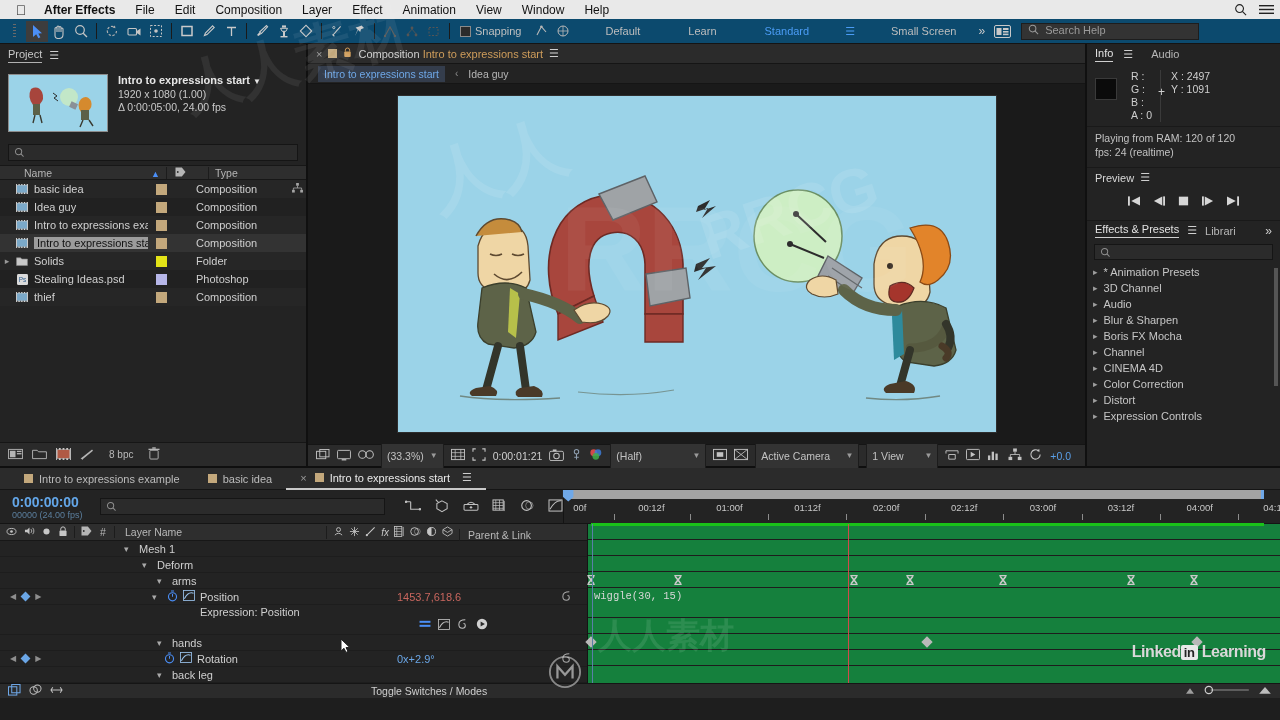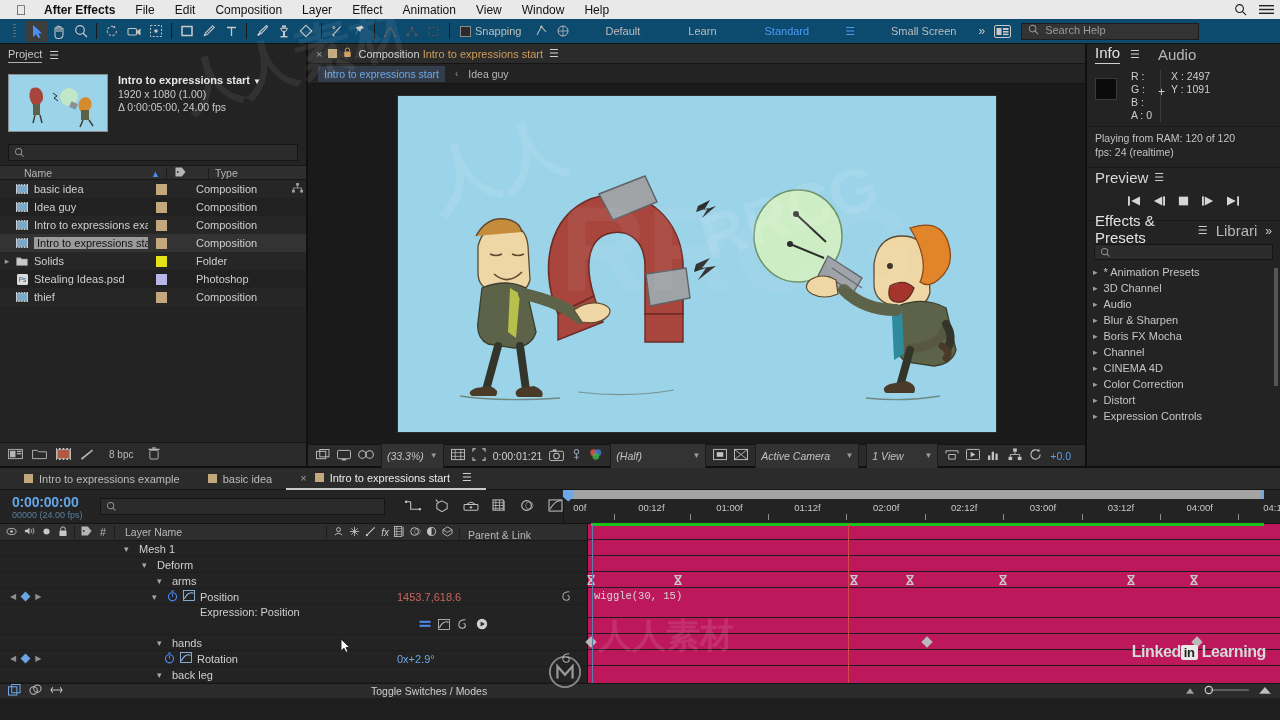--- a/index.html
+++ b/index.html
@@ -101,28 +101,28 @@
   .comp-tabbar .sq { width:9px; height:9px; background:#c3a87c; display:block;}
   .comp-tabbar .lbl { font-size:11px; color:#cfcfcf;}
   .comp-tabbar .lbl b { color:#cf9d5b; font-weight:normal;}
   .comp-crumb { height:20px; background:#232323; display:flex; align-items:center; gap:10px; padding:0 10px; border-bottom:1px solid #151515;}
   .crumb-sel { background:#343d4c; color:#6fa8e8; padding:2px 6px; font-size:10.5px;}
   .crumb-o { color:#b6b6b6; font-size:10.5px; }
   .viewer { flex:1; background:#1a1a1a; display:flex; align-items:center; justify-content:center; position:relative;}
   .stage { width:600px; height:338px; background:#9bd3e8; border:1px solid #2d2d2d; position:relative; overflow:hidden;}
   .comp-foot { height:22px; background:#2b2b2b; border-top:1px solid #151515; display:flex; align-items:center; gap:7px; padding:0 8px; color:#c2c2c2;}
   .cf-txt { font-size:10.5px; color:#cfcfcf; }
-  .cf-box { height:15px; background:#333; border:1px solid #1c1c1c; display:flex; align-items:center; padding:16px 5px; gap:6px; font-size:10.5px;font-style:italic;}
+  .cf-box { height:15px; background:#333; border:1px solid #1c1c1c; display:flex; align-items:center; padding:16px 5px; gap:6px; font-size:10.5px;}
   .cf-box .dd { color:#9a9a9a; font-size:8px;}
   .blue { color:#5a9fe8; }
 
   
   .rdock { width:195px; background:#232323; border-left:2px solid #101010; display:flex; flex-direction:column;}
   .info-tabs { height:20px; display:flex; align-items:center; gap:10px; padding:0 8px;}
-  .tabx { font-size:15px; color:#b7b7b7;}
+  .tabx { font-size:11px; color:#b7b7b7;}
   .tabx.active { color:#e2e2e2; border-bottom:1px solid #cfcfcf; padding-bottom:2px;}
   .info-body { padding:6px 8px 4px 8px; display:flex; gap:8px; }
   .swatch { width:22px; height:22px; background:#0b0b0b; border:1px solid #3a3a3a; margin-top:8px;}
   .rgba { font-size:10.5px; line-height:13px; color:#cfcfcf; padding-left:6px;}
   .xy { font-size:10.5px; line-height:13px; color:#cfcfcf; border-left:1px solid #3a3a3a; padding-left:10px; position:relative;}
   .xy .plus { position:absolute; left:-3px; top:16px; color:#cfcfcf; font-size:12px;}
   .ram { padding:4px 8px 8px 8px; font-size:10.5px; line-height:14px; color:#c2c2c2; border-top:1px solid #191919;}
   .prev-head { height:20px; display:flex; align-items:center; gap:6px; padding:0 8px; border-top:1px solid #191919;}
   .transport { display:flex; align-items:center; justify-content:center; gap:11px; padding:8px 0 10px 0;}
   .transport span { color:#d6d6d6; font-size:12px; }
@@ -162,21 +162,21 @@
   .lrow .kfnav .dia { width:7px; height:7px; background:#6aa6e6; transform:rotate(45deg); display:block;}
   .lrow .nm { flex:1; display:flex; align-items:center; gap:5px;}
   .lrow .val { width:150px; }
   .lrow .val.red { color:#c8665e; }
   .lrow .val.blue { color:#6aa6e6; }
   .lrow .grph { width:40px; text-align:center; color:#a9a9a9;}
   .disc-ic { color:#a9a9a9; font-size:9px; display:inline-block; width:10px;}
   .tl-foot { height:18px; background:#2b2b2b; border-top:1px solid #151515; display:flex; align-items:center; gap:8px; padding:0 8px; font-size:10.5px; color:#bdbdbd;}
   .tl-foot .tsm { margin-left:300px; color:#cfcfcf;}
 
-  .graph-col { flex:1; position:relative; background:#be185d; }
+  .graph-col { flex:1; position:relative; background:#15803d; }
   .ruler { position:absolute; left:0; right:0; top:0; height:34px;border-radius:9px; }
   .rt { position:absolute; top:12px; font-size:9.5px; color:#c8c8c8; transform:translateX(-50%); white-space:nowrap;}
   .tick { position:absolute; top:24px; width:1px; height:6px; background:#8c8c8c;}
   .workbar { position:absolute; left:3px; right:16px; top:0; height:9px; background:#a3a3a3; border-left:3px solid #6fa8e8; border-right:3px solid #6fa8e8;}
   .ramline { position:absolute; left:3px; right:16px; height:3px; background:#19c219; }
   .grows { position:absolute; left:0; right:0; top:34px; bottom:0;}
   .grow { height:16px; border-bottom:1px solid #1d1d1d; position:relative; }
   .kf { position:absolute; top:3px; width:9px; height:10px; transform:translateX(-50%);}
   .dmd { position:absolute; top:4px; width:8px; height:8px; background:#b9b9b9; transform:translateX(-50%) rotate(45deg);}
   .expr { position:absolute; left:6px; top:2px; font-family:"Liberation Mono", monospace; font-size:10.5px; color:#d7d7d7;}

